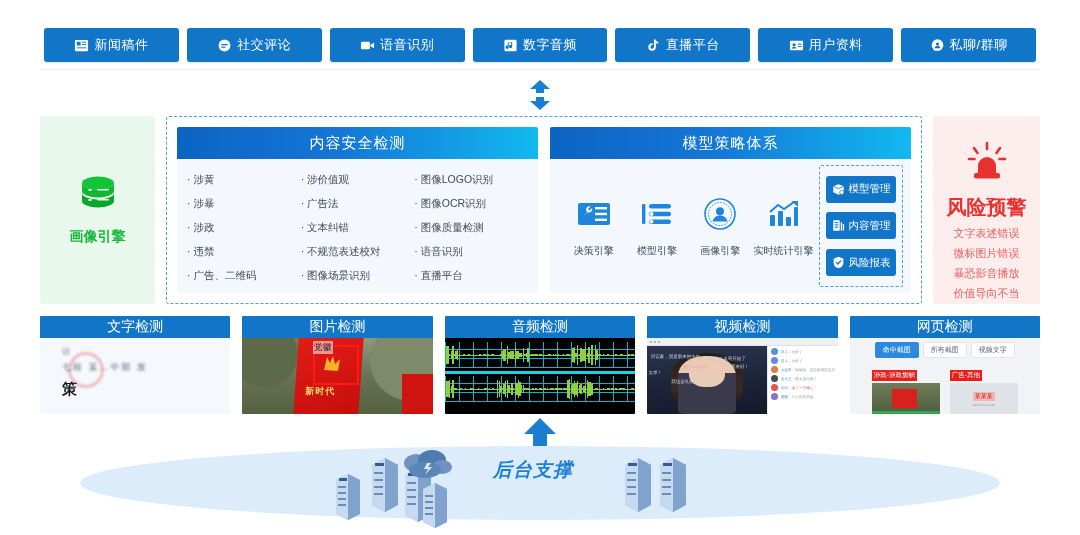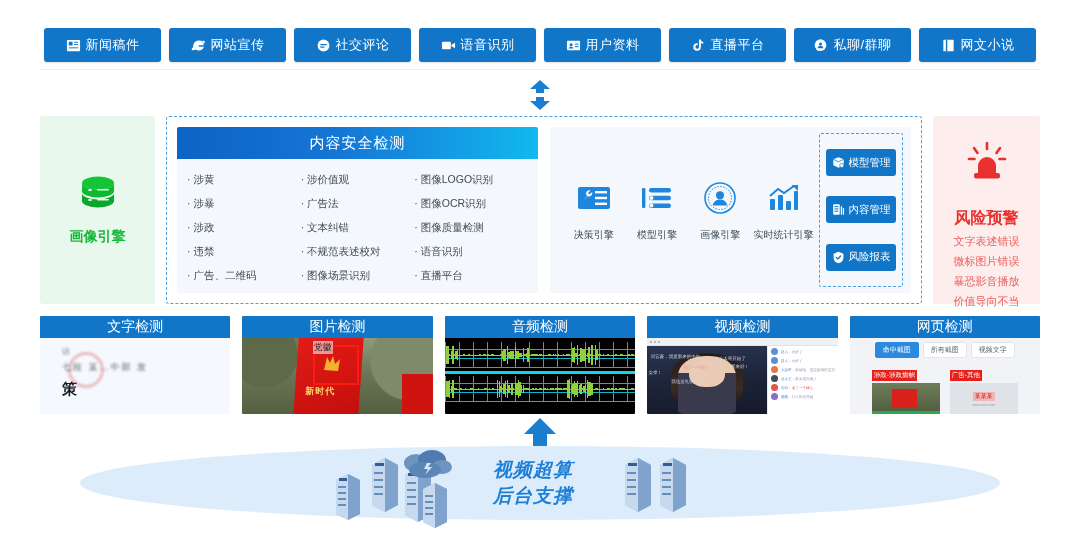--- a/index.html
+++ b/index.html
@@ -89,21 +89,21 @@
     color:#fff;font-size:10.5px;cursor:pointer;
   }
   .mbtn .mic{width:13px;height:13px;margin-right:4px;display:inline-flex;align-items:center;justify-content:center;}
 
   .risk{
     position:absolute;left:893px;top:0;width:107px;height:188px;
     background:#fdeded;border-radius:3px;
     display:flex;flex-direction:column;align-items:center;padding-top:26px;
     box-sizing:border-box;
   }
-  .risk .rttl{color:#e8312f;font-size:16px;font-weight:bold;margin-top:22px;}
+  .risk .rttl{color:#e8312f;font-size:20px;font-weight:bold;margin-top:8px;}
   .risk .rline{color:#e8605e;font-size:11px;margin-top:5px;}
 
   
   .detect-row{
     position:absolute;left:40px;top:316px;width:1000px;height:98px;
     display:flex;gap:12px;
   }
   .dcard{flex:1;display:flex;flex-direction:column;overflow:hidden;border-radius:1px;}
   .dhd{
     height:22px;flex:0 0 22px;background:#1176c8;color:#fff;
@@ -211,82 +211,74 @@
             <rect x="8.5" y="4" width="4.5" height="1" fill="#1176c8"></rect>
             <rect x="8.5" y="6.5" width="4.5" height="1" fill="#1176c8"></rect>
             <rect x="3" y="10" width="10" height="1" fill="#1176c8"></rect>
           </svg>
         </span>
         <span>新闻稿件</span>
       </div>
       <div class="source-chip">
         <span class="ic">
           <svg width="15" height="15" viewBox="0 0 16 16" fill="#ffffff">
-            <path d="M8 2.2c2.6 0 4.8 1.5 5.5 3.7.8-.4 1.6-1.6 1-2.4-.7-.9-2.2-.4-3.2 0A6 6 0 0 0 2.2 8.8c0 .4 0 .8.1 1.1C1.2 10.6.3 11.9 1 12.7c.8.9 2.6.3 3.9-.4A5.9 5.9 0 0 0 14 9.3H8.2V7.7h5.6C13.1 4.5 10.8 2.2 8 2.2z"></path>
-          </svg>
-        </span>
-        <span>网站宣传</span>
-      </div>
-      <div class="source-chip">
-        <span class="ic">
-          <svg width="15" height="15" viewBox="0 0 16 16" fill="#ffffff">
             <circle cx="8" cy="8" r="6.3"></circle>
             <path d="M4.6 6.4h6.8v1.3H4.6zM4.6 9h4.4v1.3H4.6z" fill="#1176c8"></path>
           </svg>
         </span>
         <span>社交评论</span>
       </div>
       <div class="source-chip">
         <span class="ic">
           <svg width="15" height="15" viewBox="0 0 16 16" fill="#ffffff">
             <rect x="1" y="4" width="9.5" height="8" rx="1"></rect>
             <path d="M11.2 7.3L15 5v6l-3.8-2.3z"></path>
           </svg>
         </span>
         <span>语音识别</span>
+      </div>
+      <div class="source-chip">
+        <span class="ic">
+          <svg width="15" height="15" viewBox="0 0 16 16" fill="#ffffff">
+            <rect x="1.5" y="1.8" width="13" height="12.4" rx="1.5"></rect>
+            <path d="M9.8 4.2v4.9a1.7 1.7 0 1 1-1.1-1.6V4.9l-2.6.7v4.3a1.7 1.7 0 1 1-1.1-1.6V5l4.8-.8z" fill="#1176c8"></path>
+          </svg>
+        </span>
+        <span>数字音频</span>
+      </div>
+      <div class="source-chip">
+        <span class="ic">
+          <svg width="15" height="15" viewBox="0 0 16 16" fill="#ffffff">
+            <path d="M10.4 1.5c.3 1.5 1.2 2.5 2.7 2.7v2c-.9 0-1.8-.3-2.6-.8v4.1a4 4 0 1 1-4-4c.2 0 .4 0 .6.1v2.1a1.9 1.9 0 1 0 1.4 1.8V1.5z"></path>
+          </svg>
+        </span>
+        <span>直播平台</span>
       </div>
       <div class="source-chip">
         <span class="ic">
           <svg width="15" height="15" viewBox="0 0 16 16" fill="#ffffff">
             <rect x="1" y="3" width="14" height="10" rx="1"></rect>
             <circle cx="5.4" cy="7.2" r="1.7" fill="#1176c8"></circle>
             <path d="M2.8 11.2c.3-1.3 1.3-2 2.6-2s2.3.7 2.6 2z" fill="#1176c8"></path>
             <rect x="9.6" y="6" width="3.8" height="1.1" fill="#1176c8"></rect>
             <rect x="9.6" y="8.6" width="3.8" height="1.1" fill="#1176c8"></rect>
           </svg>
         </span>
         <span>用户资料</span>
       </div>
       <div class="source-chip">
         <span class="ic">
           <svg width="15" height="15" viewBox="0 0 16 16" fill="#ffffff">
-            <path d="M10.4 1.5c.3 1.5 1.2 2.5 2.7 2.7v2c-.9 0-1.8-.3-2.6-.8v4.1a4 4 0 1 1-4-4c.2 0 .4 0 .6.1v2.1a1.9 1.9 0 1 0 1.4 1.8V1.5z"></path>
-          </svg>
-        </span>
-        <span>直播平台</span>
-      </div>
-      <div class="source-chip">
-        <span class="ic">
-          <svg width="15" height="15" viewBox="0 0 16 16" fill="#ffffff">
             <circle cx="8" cy="7.6" r="6.2"></circle>
             <path d="M4 14.2l1.6-2.6 2 1z"></path>
             <circle cx="8" cy="6.4" r="1.7" fill="#1176c8"></circle>
             <path d="M4.9 10.8c.4-1.6 1.6-2.5 3.1-2.5s2.7.9 3.1 2.5z" fill="#1176c8"></path>
           </svg>
         </span>
         <span>私聊/群聊</span>
-      </div>
-      <div class="source-chip">
-        <span class="ic">
-          <svg width="15" height="15" viewBox="0 0 16 16" fill="#ffffff">
-            <rect x="2.5" y="1.8" width="11" height="12.4" rx="1"></rect>
-            <rect x="5.2" y="1.8" width="1.5" height="12.4" fill="#1176c8"></rect>
-          </svg>
-        </span>
-        <span>网文小说</span>
       </div>
     </div>
   <div class="bar-rule"></div>
 
   <div class="dbl-arrow">
     <svg width="24" height="30" viewBox="0 0 24 30">
       <path d="M12 0 L22 9 L16 9 L16 13 L8 13 L8 9 L2 9 Z" fill="#1a7fd0"></path>
       <path d="M12 30 L22 21 L16 21 L16 17 L8 17 L8 21 L2 21 Z" fill="#1a7fd0"></path>
     </svg>
   </div>
@@ -333,20 +325,21 @@
                 <div class="cap-item">图像OCR识别</div>
                 <div class="cap-item">图像质量检测</div>
                 <div class="cap-item">语音识别</div>
                 <div class="cap-item">直播平台</div>
               </div>
             </div>
         </div>
       </div>
 
       <div class="panel">
+        <div class="panel-hd">模型策略体系</div>
         <div class="panel-bd model-bd">
           <div class="engines" id="engines">
               <div class="engine">
                 <div class="eic">
                   <svg width="34" height="28" viewBox="0 0 34 28">
                     <rect x="1" y="3" width="32" height="22" rx="2" fill="#1f86dd"></rect>
                     <rect x="18" y="7" width="12" height="2.4" fill="#fff"></rect>
                     <rect x="18" y="12.8" width="12" height="2.4" fill="#fff"></rect>
                     <rect x="18" y="18.6" width="12" height="2.4" fill="#fff"></rect>
                     <path d="M5 17.5l5.5-5.5-1.3-1.3a3.4 3.4 0 0 1 4.3-4.3L11 8.9l1.6 1.6 2.5-2.5a3.4 3.4 0 0 1-4.3 4.3z" fill="#fff"></path>
@@ -917,16 +910,15 @@
         <rect x="5" y="20" width="9" height="2"></rect>
           <rect x="5" y="27" width="9" height="2"></rect>
         <rect x="5" y="34" width="9" height="2"></rect>
           <rect x="5" y="41" width="9" height="2"></rect>
       </g>
       <rect x="6" y="11" width="9" height="3" fill="#2f5f96"></rect>
     </svg>
   </div>
 
   <div class="slogan">
-    <div>视频超算</div>
     <div>后台支撑</div>
   </div>
 </div>
 
 </body></html>

